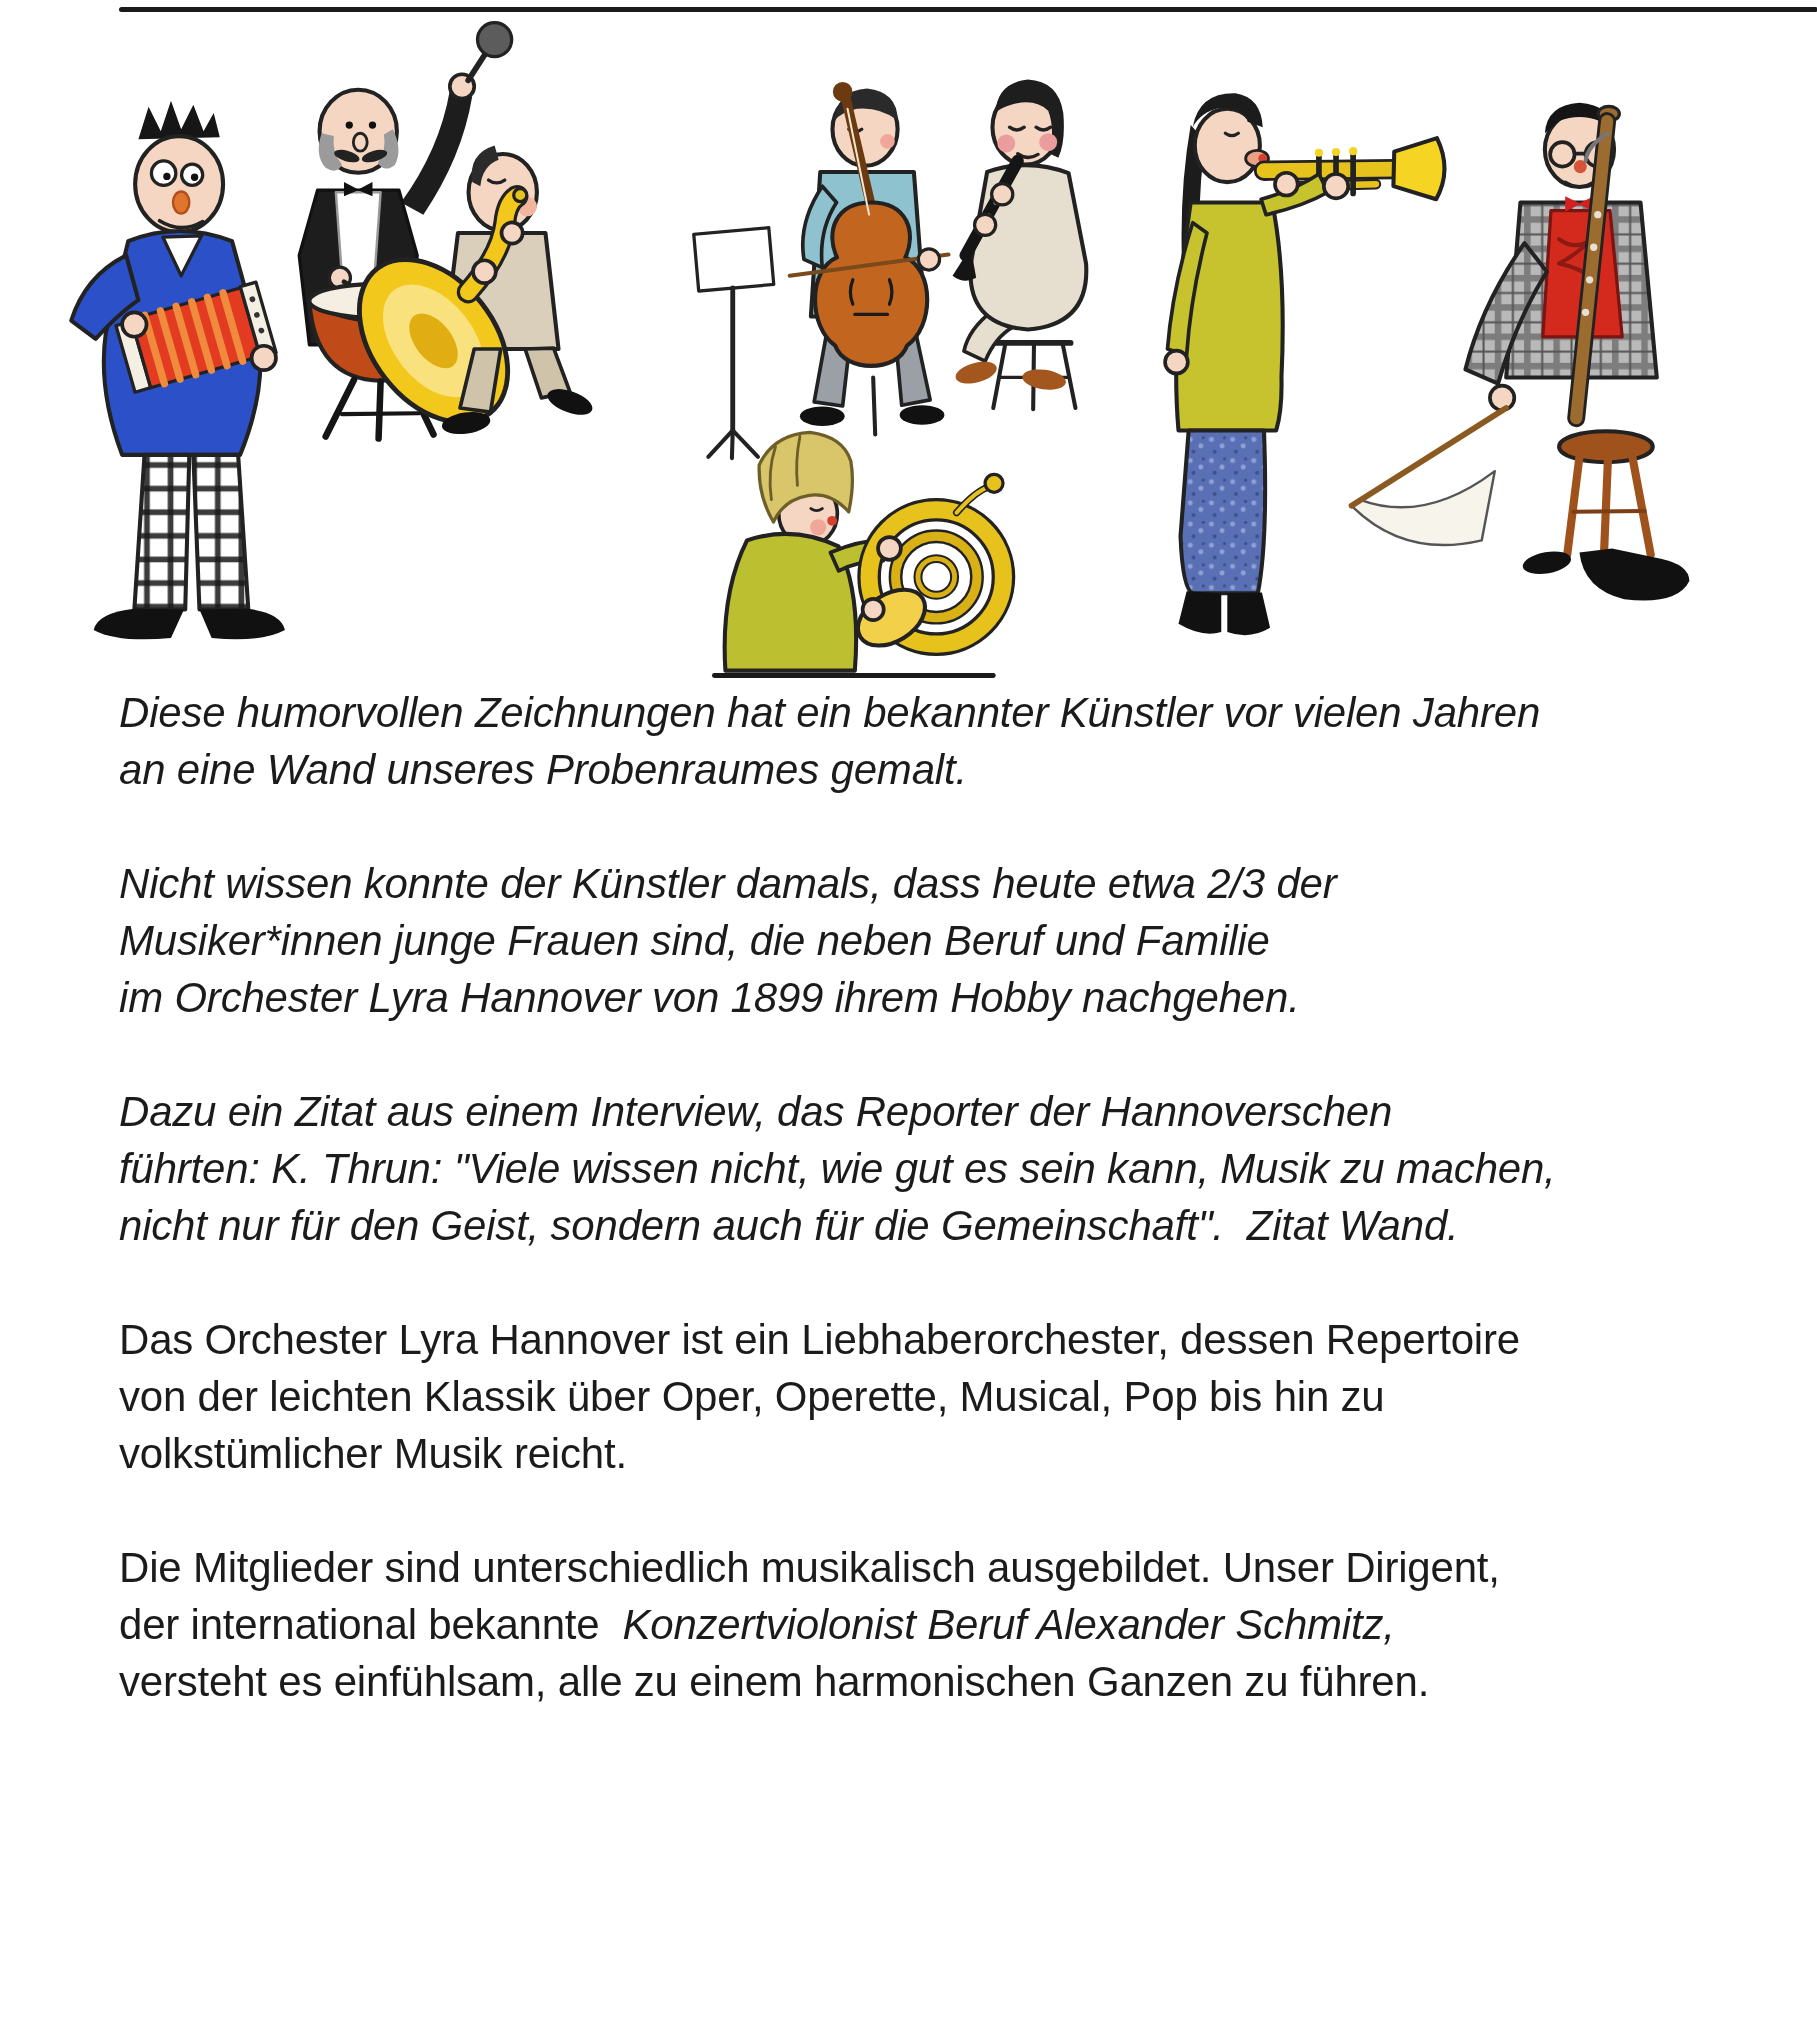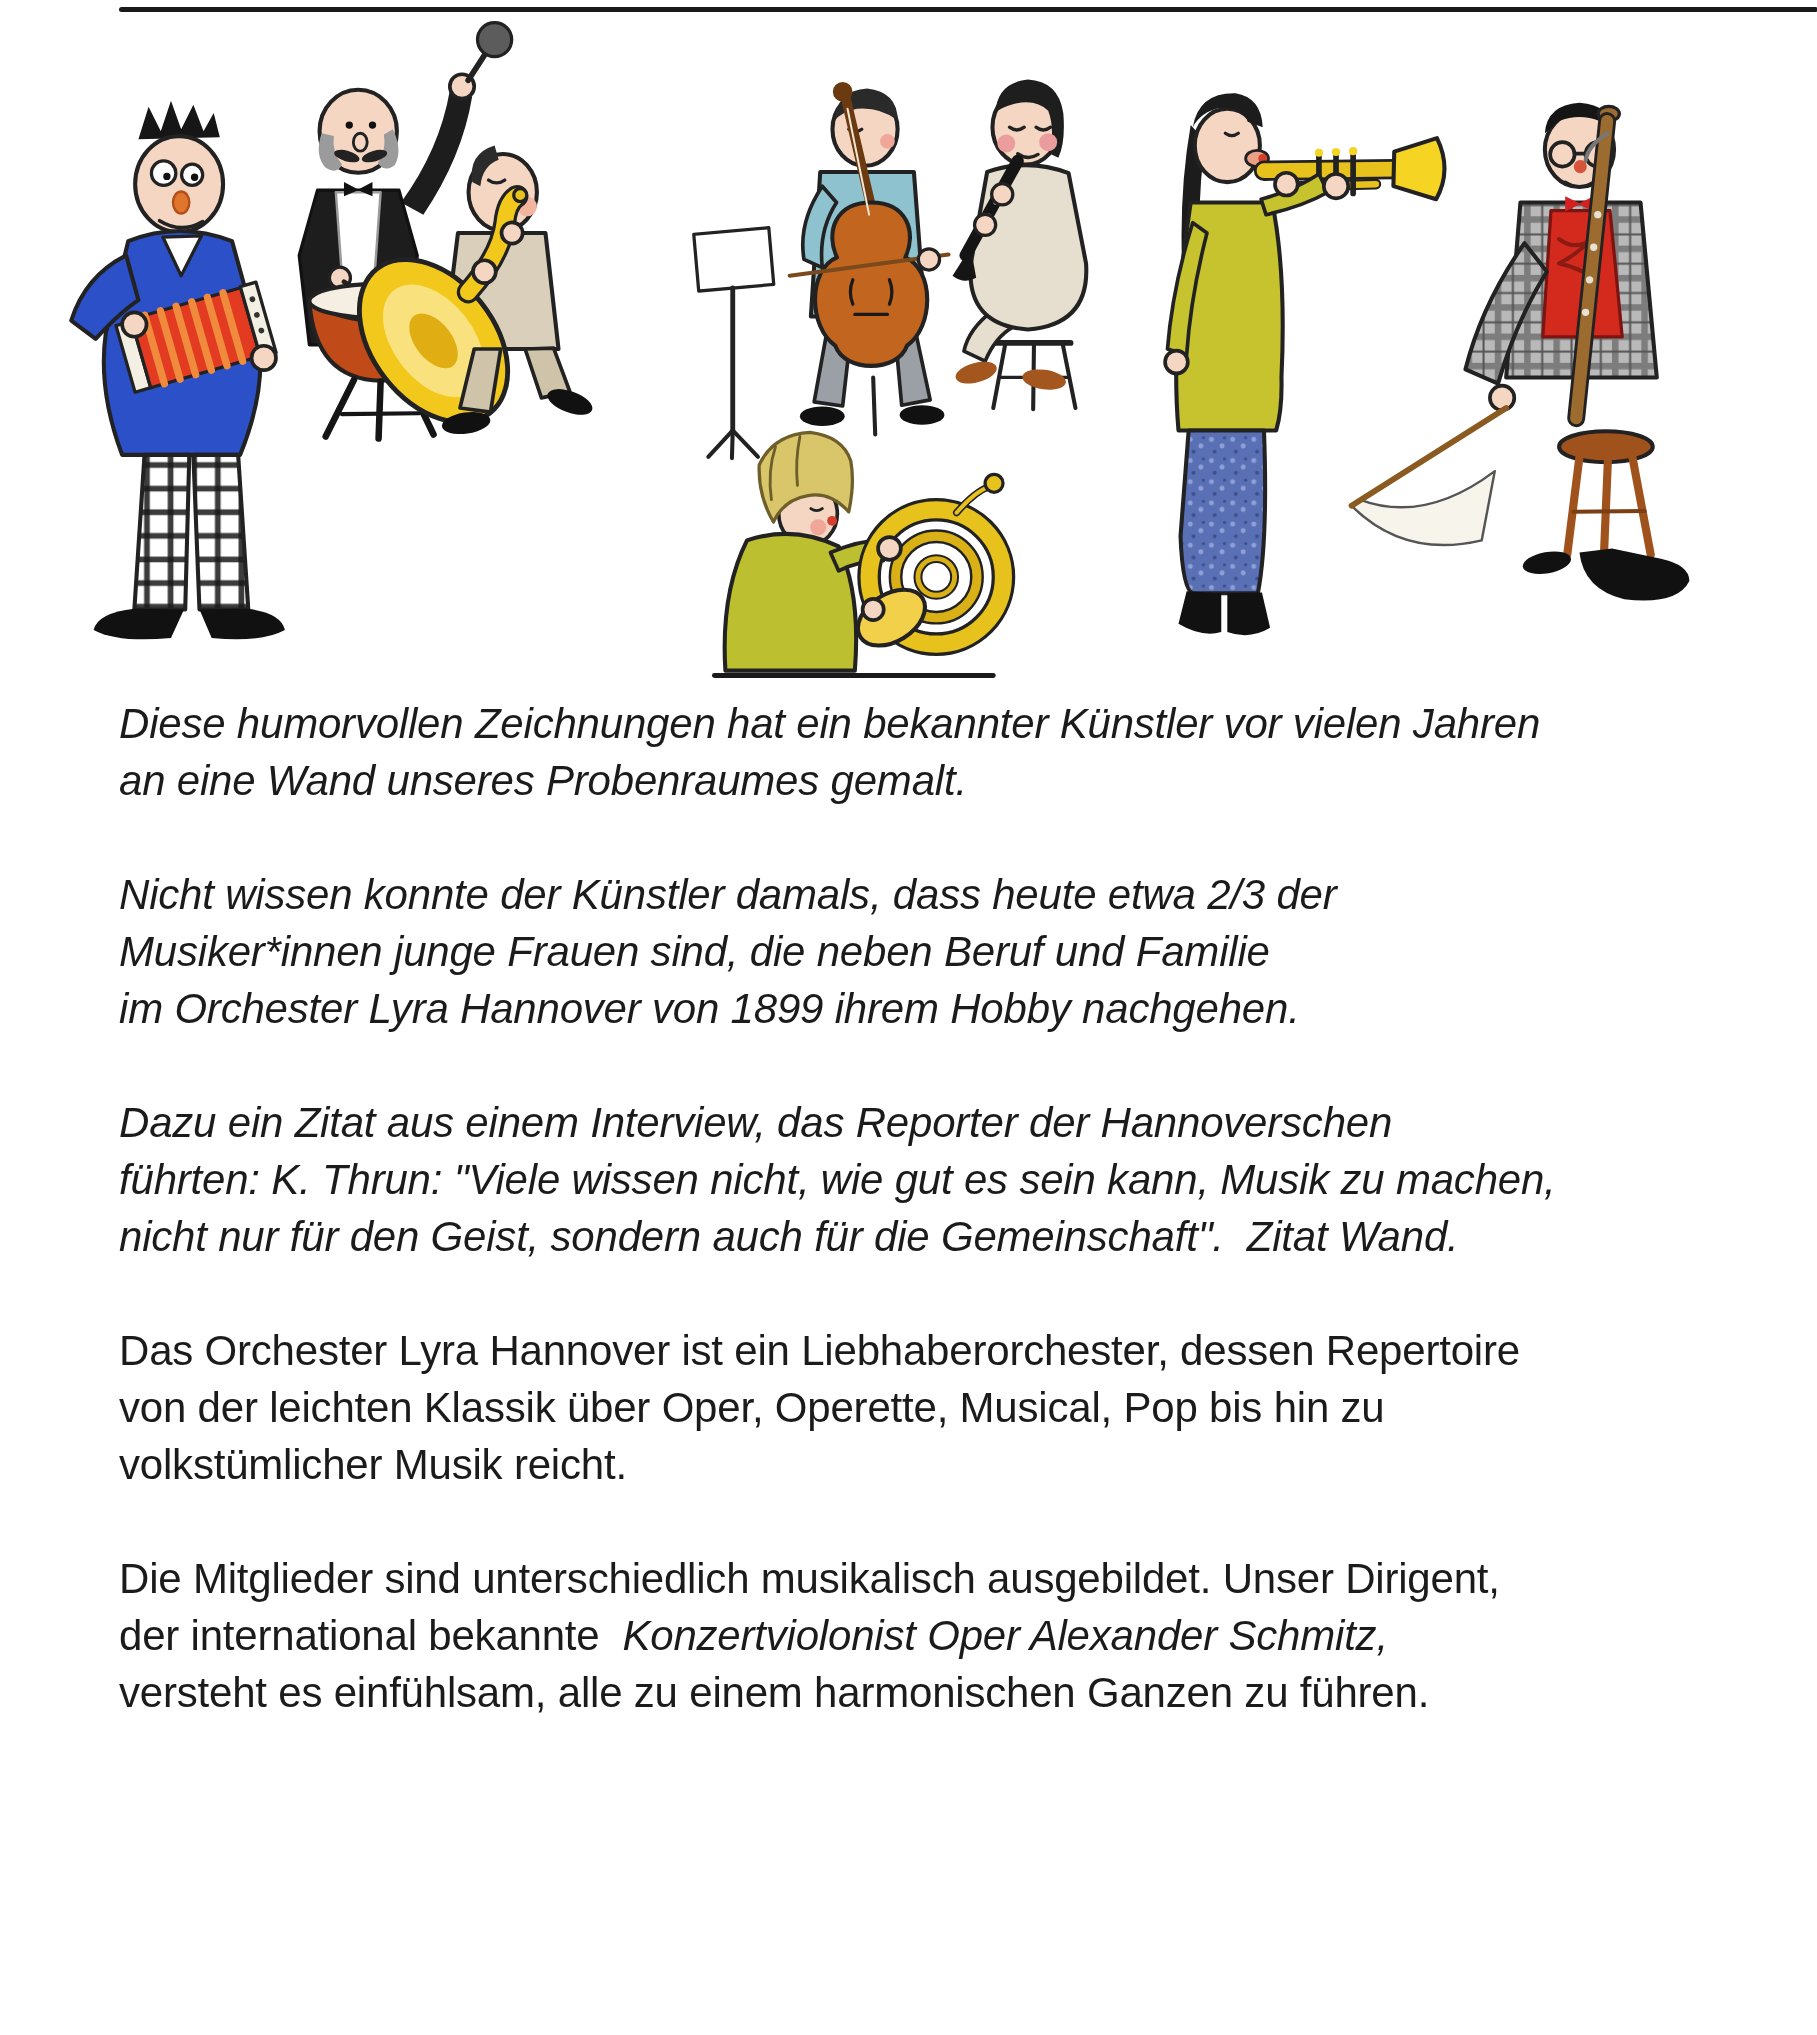--- a/index.html
+++ b/index.html
@@ -1,20 +1,20 @@
 <!DOCTYPE html>
 <html style="font-size:6.5px"><head>
 <meta charset="utf-8">
 <style>
   html,body{margin:0;padding:0;width:1818px;height:2203px;background:#ffffff;overflow:hidden}
   .page{position:relative;width:1818px;height:2203px;font-family:"Liberation Sans",sans-serif;color:#1b1b1b}
   .top-rule{position:absolute;left:119px;top:6.5px;width:1699px;height:5.7px;background:#1a1a1a;border-radius:2.8px}
   .illustration{position:absolute;left:0;top:10.6px;width:1818px;height:676px}
   .text-block{position:absolute;left:119px;top:684px}
-  .para{margin:11px 0 57px 0}
+  .para{margin:0 0 57px 0}
   .line{white-space:pre;font-size:42px;line-height:57px;letter-spacing:-0.2px}
   .italic .line{font-style:italic}
   .em-italic{font-style:italic}
 </style>
 </head>
 <body>
 
 <div class="page">
 
   <div class="top-rule"></div>
@@ -301,19 +301,19 @@
     </section>
 
     <section class="para">
       <div class="line">Das Orchester Lyra Hannover ist ein Liebhaberorchester, dessen Repertoire</div>
       <div class="line">von der leichten Klassik über Oper, Operette, Musical, Pop bis hin zu</div>
       <div class="line">volkstümlicher Musik reicht.</div>
     </section>
 
     <section class="para">
       <div class="line">Die Mitglieder sind unterschiedlich musikalisch ausgebildet. Unser Dirigent,</div>
-      <div class="line"><span>der international bekannte  </span><span class="em-italic">Konzertviolonist Oper Alexander Schmitz,</span></div>
+      <div class="line"><span>der international bekannte  </span><span class="em-italic">Konzertviolonist Beruf Alexander Schmitz,</span></div>
       <div class="line">versteht es einfühlsam, alle zu einem harmonischen Ganzen zu führen.</div>
     </section>
 
   </main>
 </div>
 
 
 </body></html>

